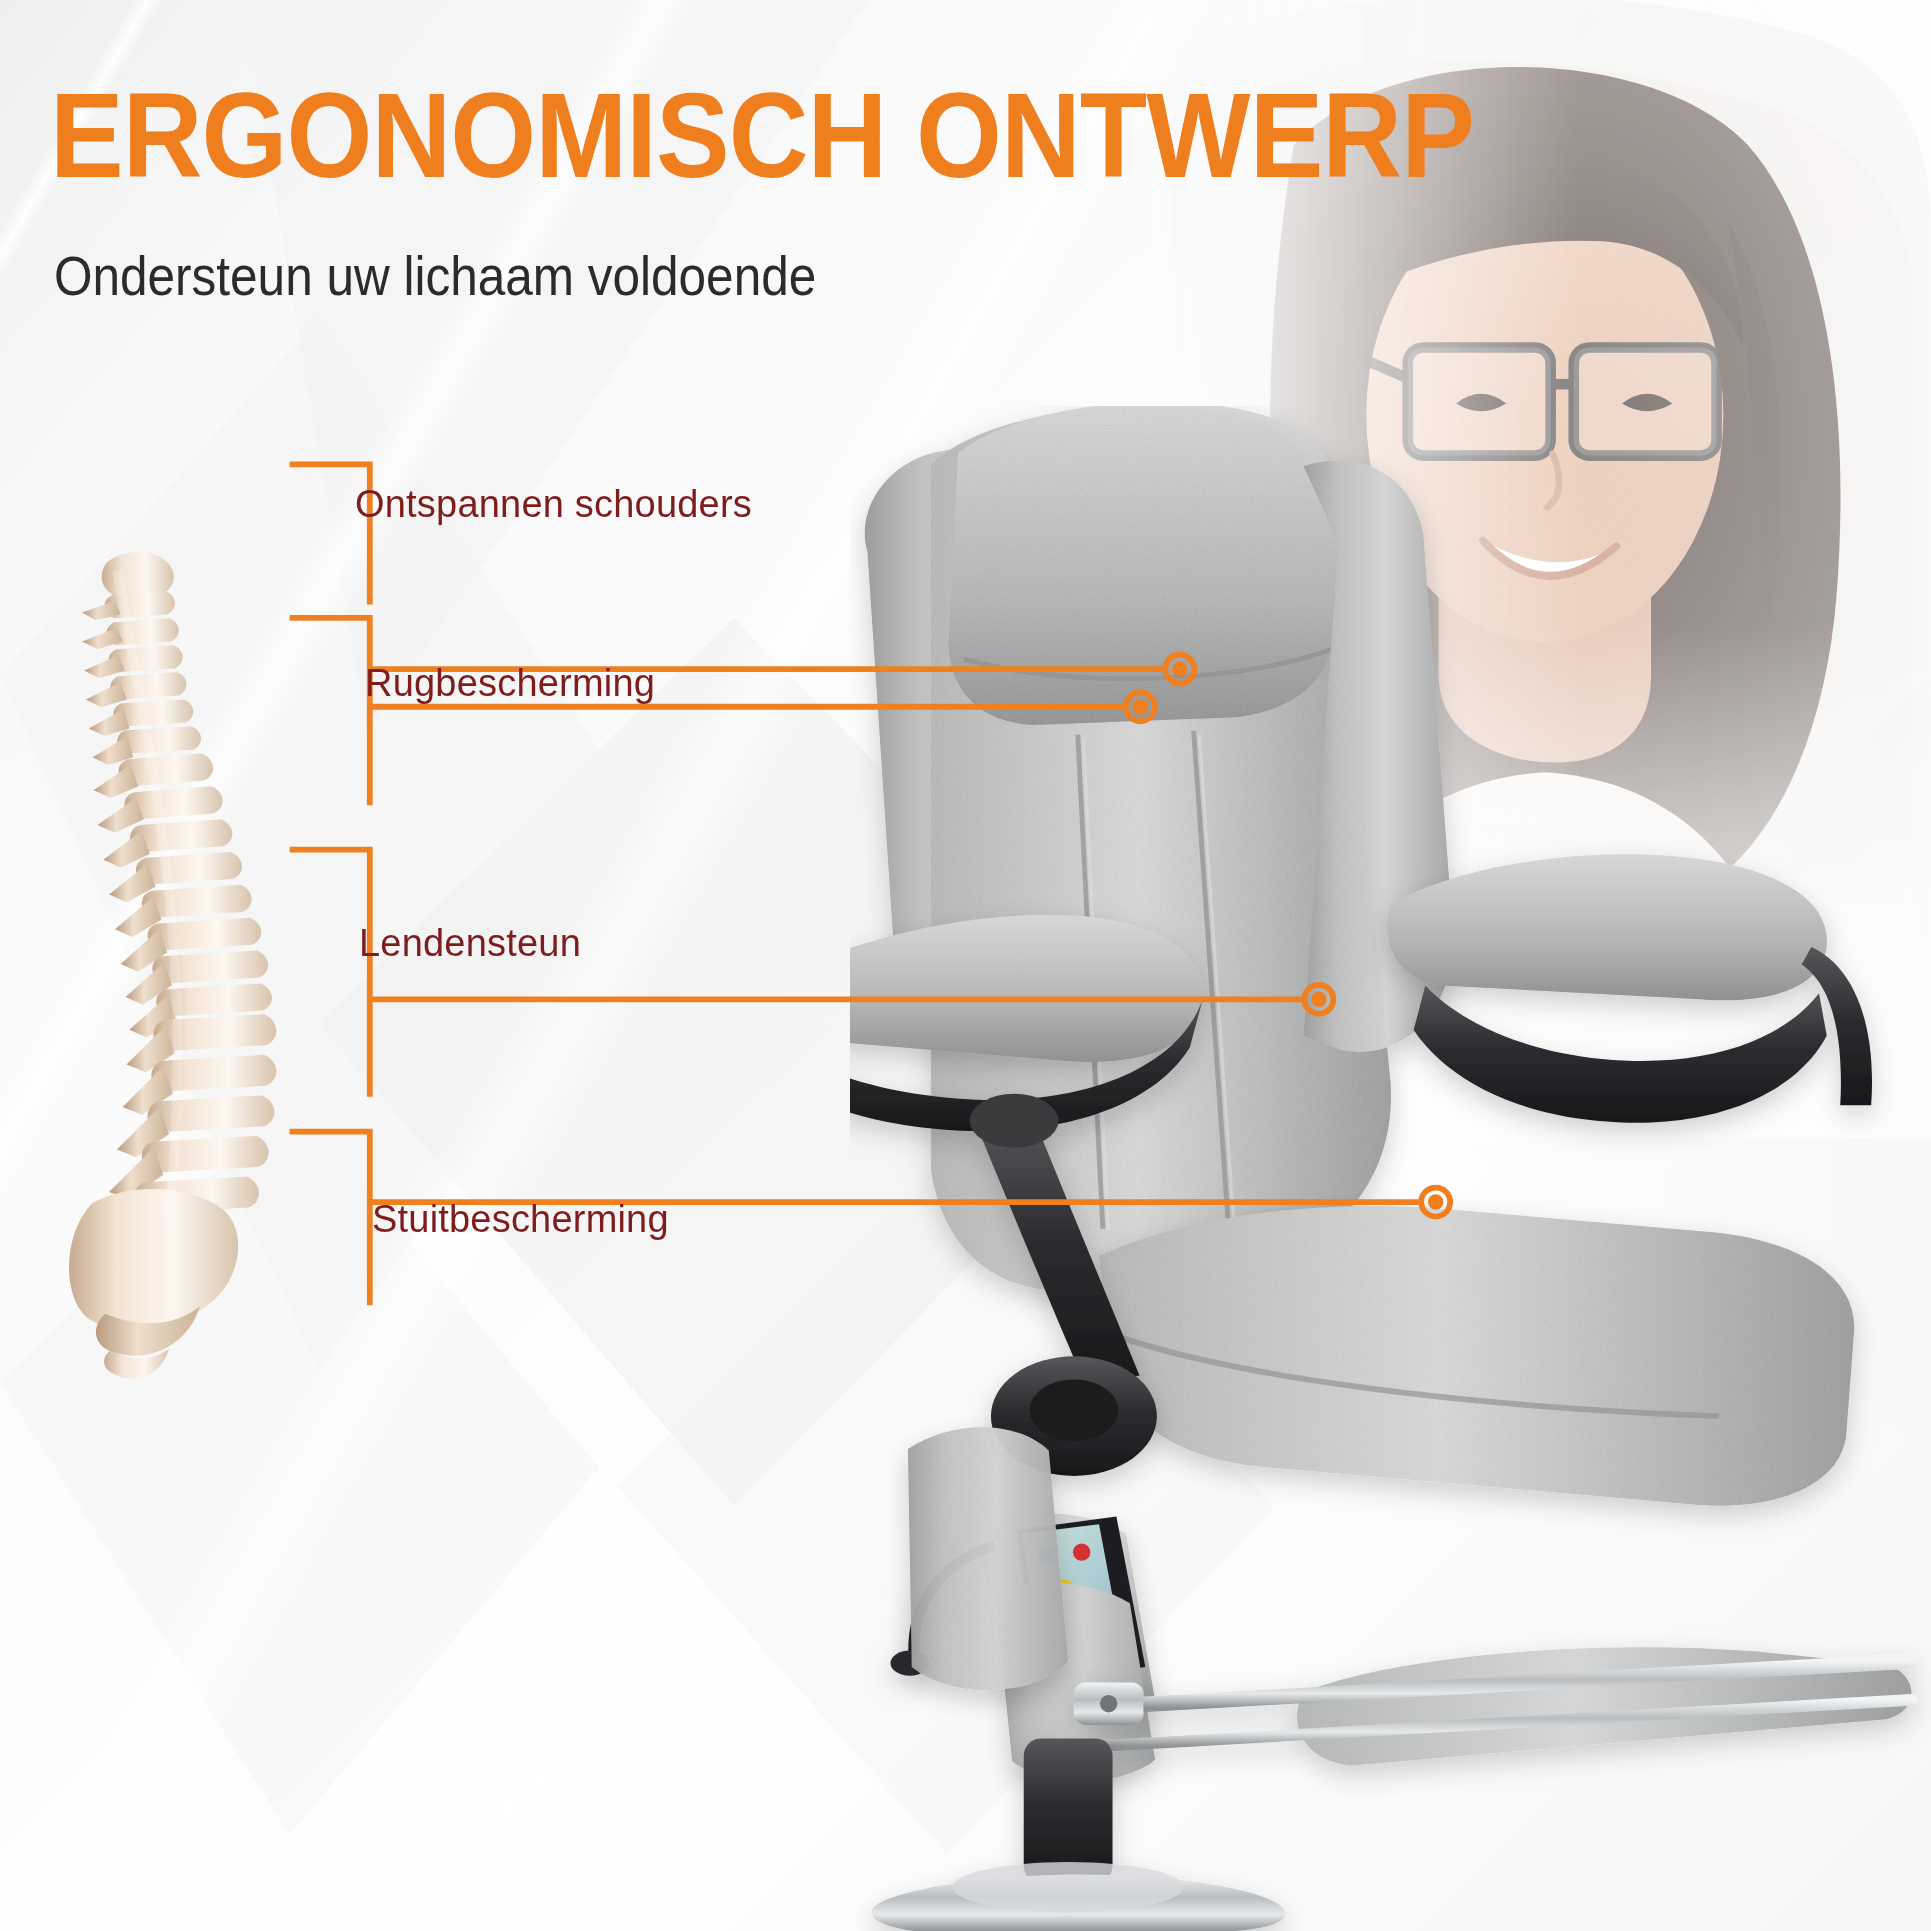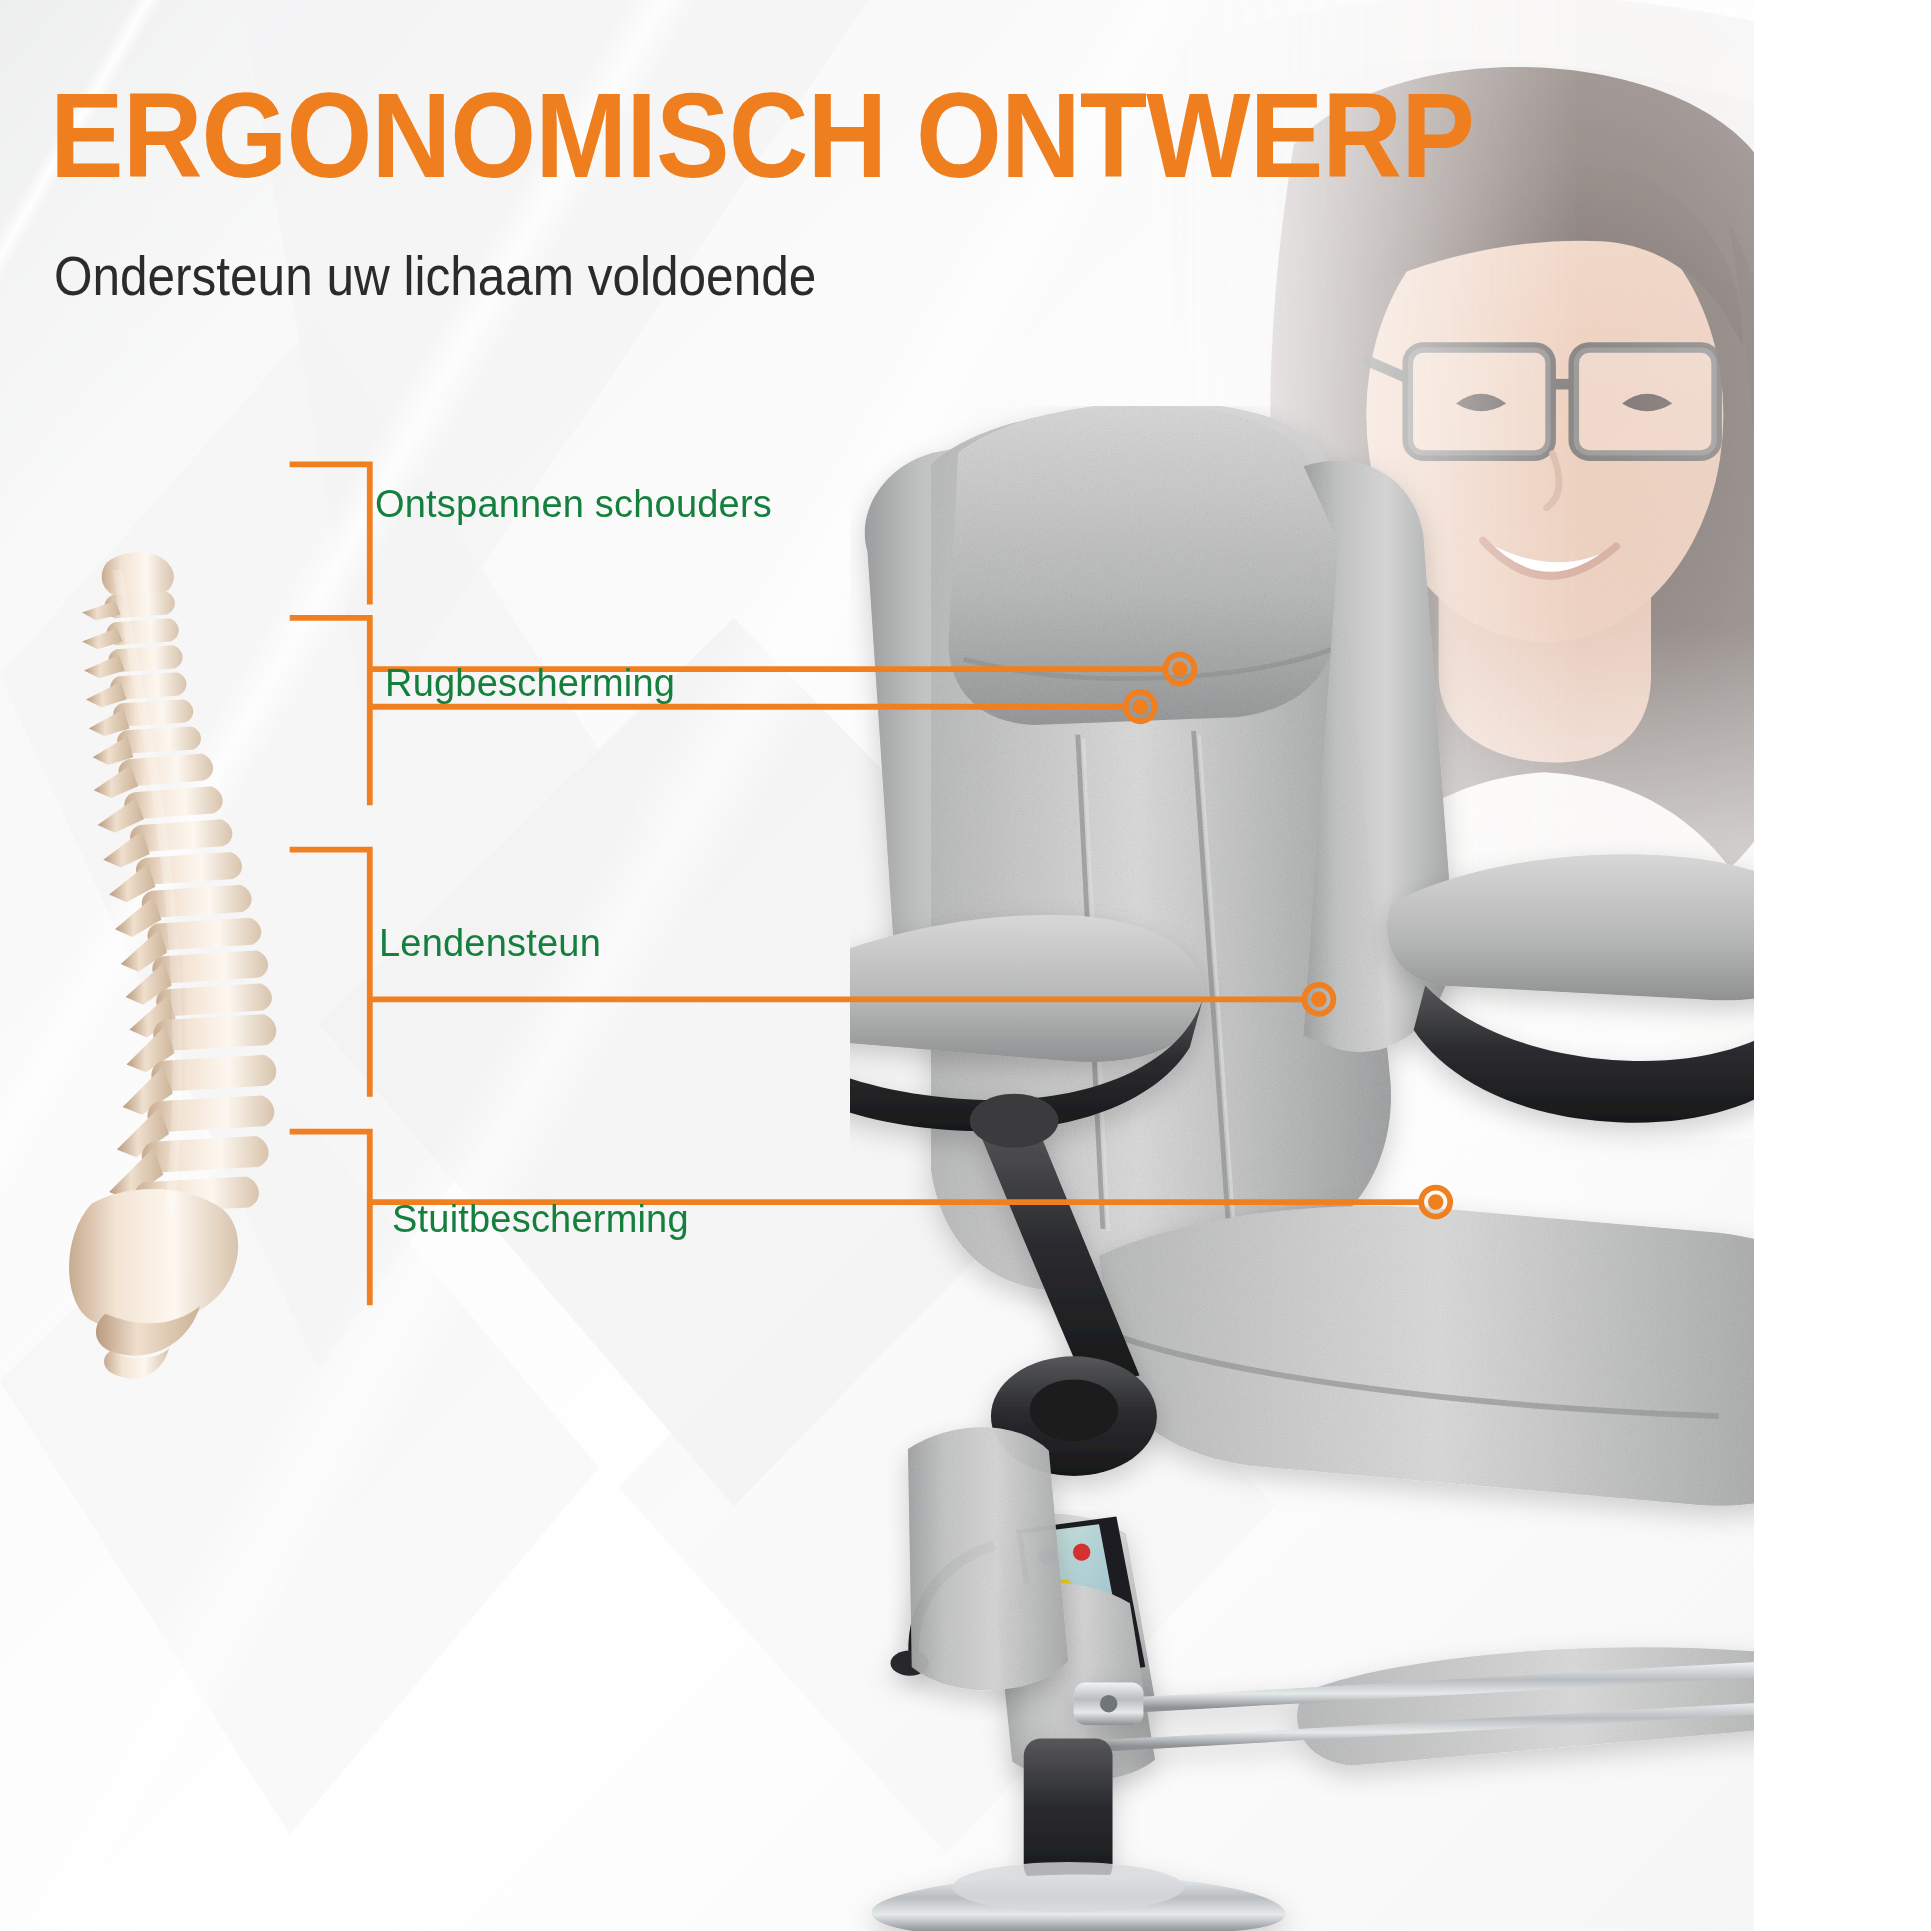--- a/index.html
+++ b/index.html
@@ -2,21 +2,21 @@
 <html><head>
 <meta charset="utf-8">
 <style>
   * { box-sizing: border-box; margin:0; padding:0; }
   html,body { width:1931px; height:1931px; overflow:hidden; }
   body {
     font-family: "Liberation Sans", sans-serif;
     background:#ffffff;
     position:relative;
   }
-  #stage { position:absolute; inset:0; width:1754px; height:1931px; overflow:hidden; background:#fdfdfd; }
+  #stage { position:absolute; inset:0; width:1931px; height:1931px; overflow:hidden; background:#fdfdfd; }
 
   
   .bg-layer { position:absolute; inset:0; }
   .bg-base {
     background:
       linear-gradient(135deg,#f7f7f8 0%,#fafafa 30%,#ffffff 60%,#f6f6f7 100%);
   }
 
   
   .woman-wrap{
@@ -55,26 +55,25 @@
     font-weight:300;
     color:#2b2b2b;
     transform:scaleX(.90);
     transform-origin:left center;
     white-space:nowrap;
   }
 
   
   .callout-label{
     position:absolute;
-    color:#15803d;
+    color:#7f1d1d;
     font-size:38px;
     font-weight:400;
     white-space:nowrap;
     letter-spacing:0.2px;
-    margin-left:20px;
   }
   svg.lines{ position:absolute; left:0; top:0; width:1931px; height:1931px; pointer-events:none; }
 </style>
 </head>
 <body>
 
 <div id="stage">
 
   <div class="bg-layer bg-base"></div>
 

